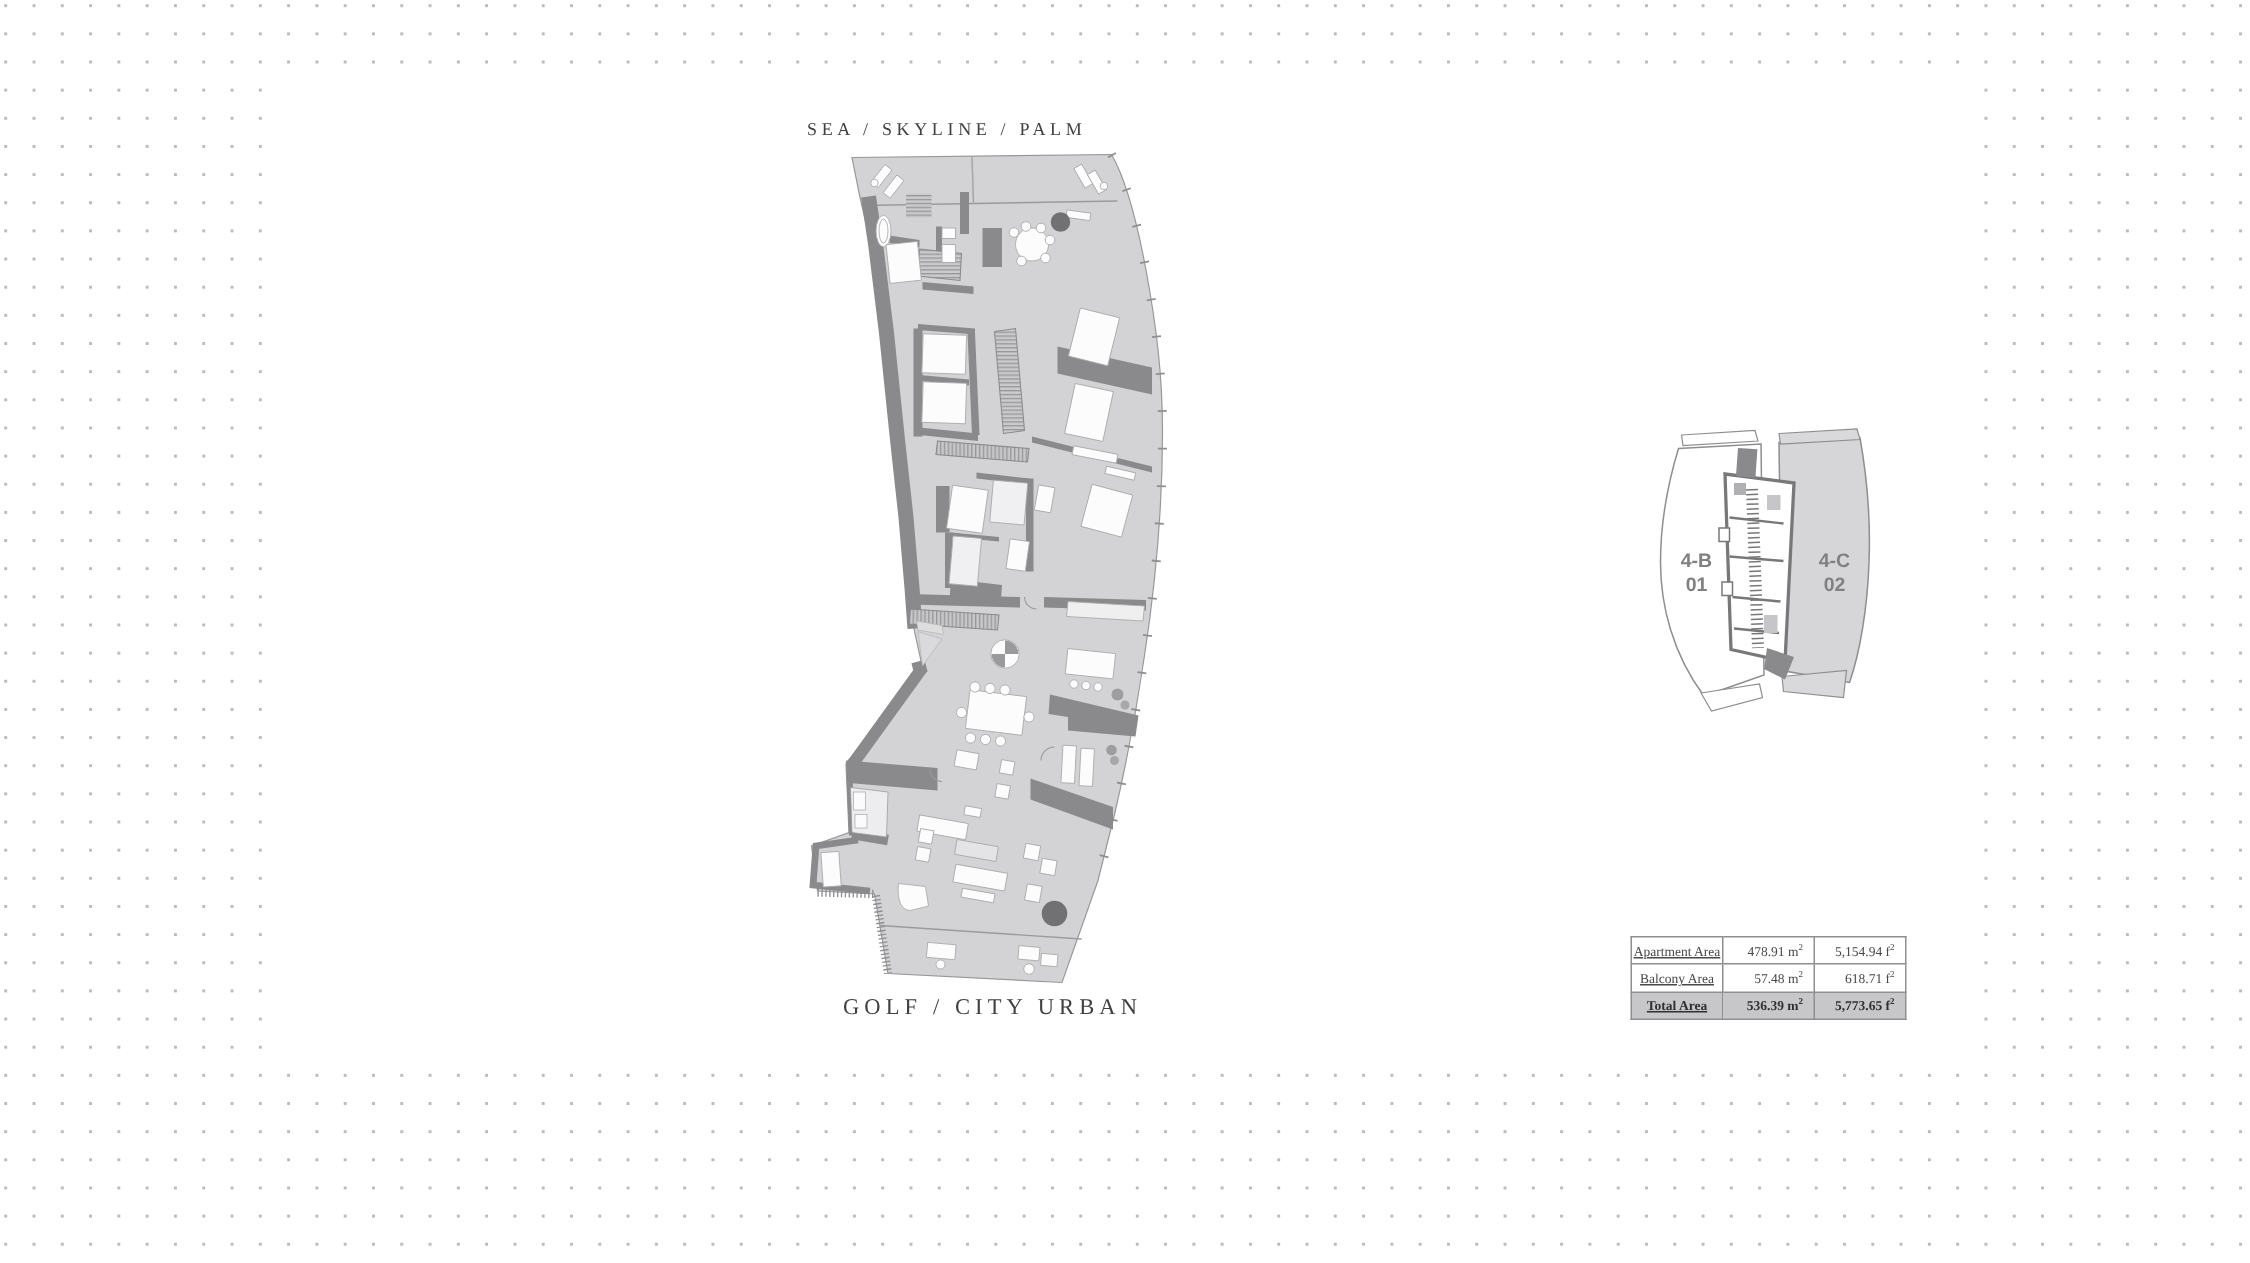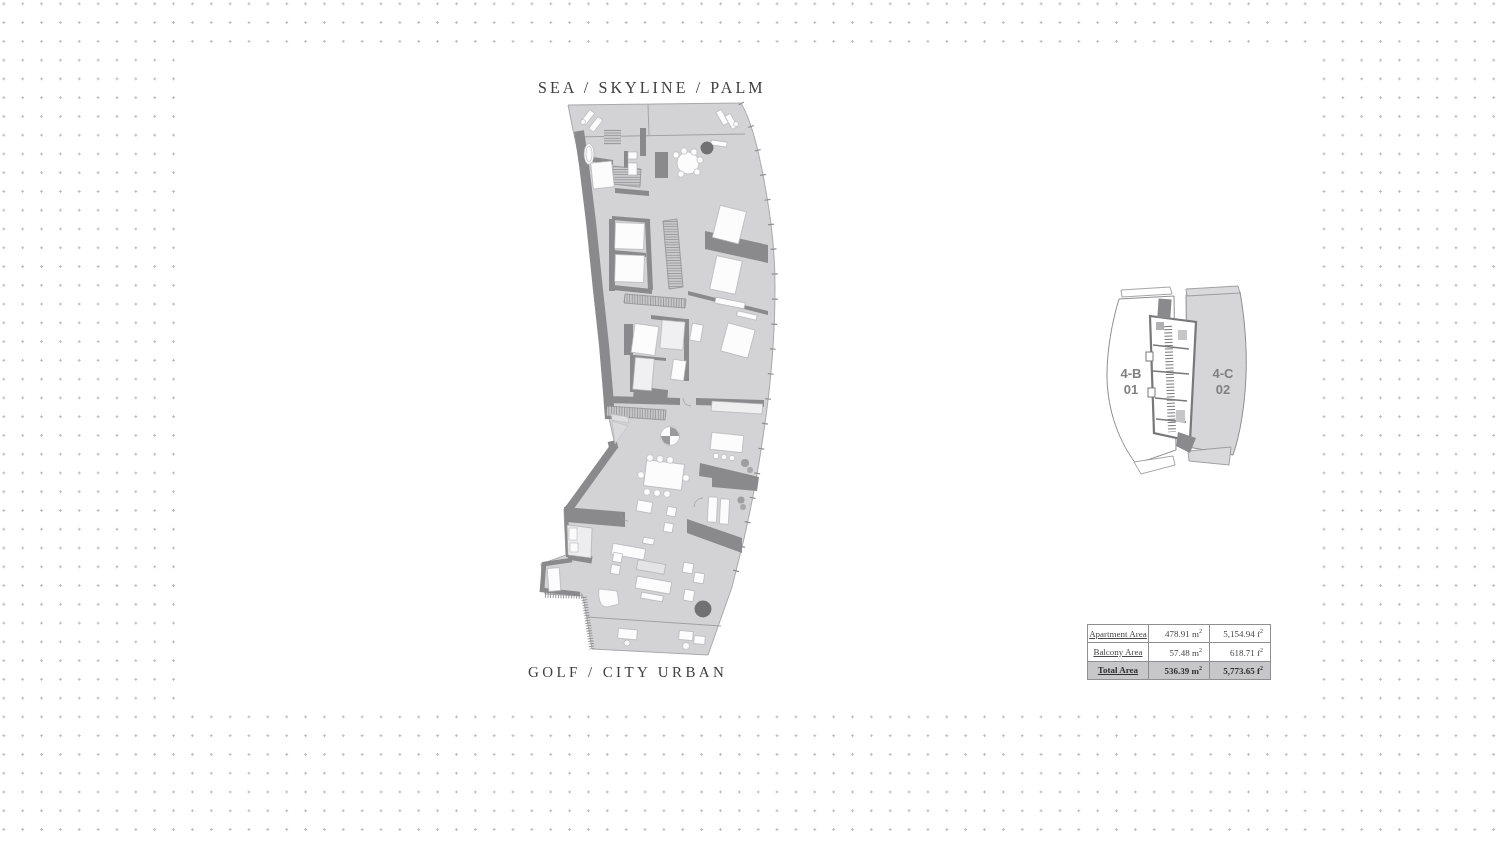--- a/index.html
+++ b/index.html
@@ -6,22 +6,22 @@
   body{
     width:1500px;height:842px;overflow:hidden;position:relative;
     background-color:#ffffff;
     background-image:radial-gradient(circle, #bcbcc0 1.2px, rgba(255,255,255,0) 1.3px);
     background-size:18.87px 18.78px;
     background-position:-5.63px -5.59px;
     font-family:"Liberation Sans", sans-serif;
   }
   #mask{position:absolute;left:180px;top:47px;width:1140px;height:661px;background:#ffffff;}
   .hd{position:absolute;font-family:"Liberation Serif", serif;color:#404042;white-space:nowrap;}
-  #hd1{left:538px;top:79px;font-size:16px;letter-spacing:3.1px;}
-  #hd2{left:528px;top:664px;font-size:15px;letter-spacing:3.4px;}
+  #hd1{left:538px;top:79px;font-size:12px;letter-spacing:3.1px;}
+  #hd2{left:562px;top:664px;font-size:15px;letter-spacing:3.4px;}
   #areatable{position:absolute;left:1087px;top:624px;border-collapse:collapse;table-layout:fixed;width:183px;font-family:"Liberation Serif", serif;color:#48484a;}
   #areatable td{border:0.8px solid #8f8f91;font-size:9px;height:18.4px;padding:0;white-space:nowrap;overflow:hidden;box-sizing:border-box;}
   #areatable td.lbl{width:61px;text-align:center;text-decoration:underline;}
   #areatable td.num{width:61px;text-align:right;padding-right:7px;}
   #areatable tr.tot td{background:#c7c7c9;font-weight:bold;color:#303032;}
   #areatable sup{font-size:6px;vertical-align:4px;}
 </style>
 </head>
 <body>
 <div id="mask"></div>

